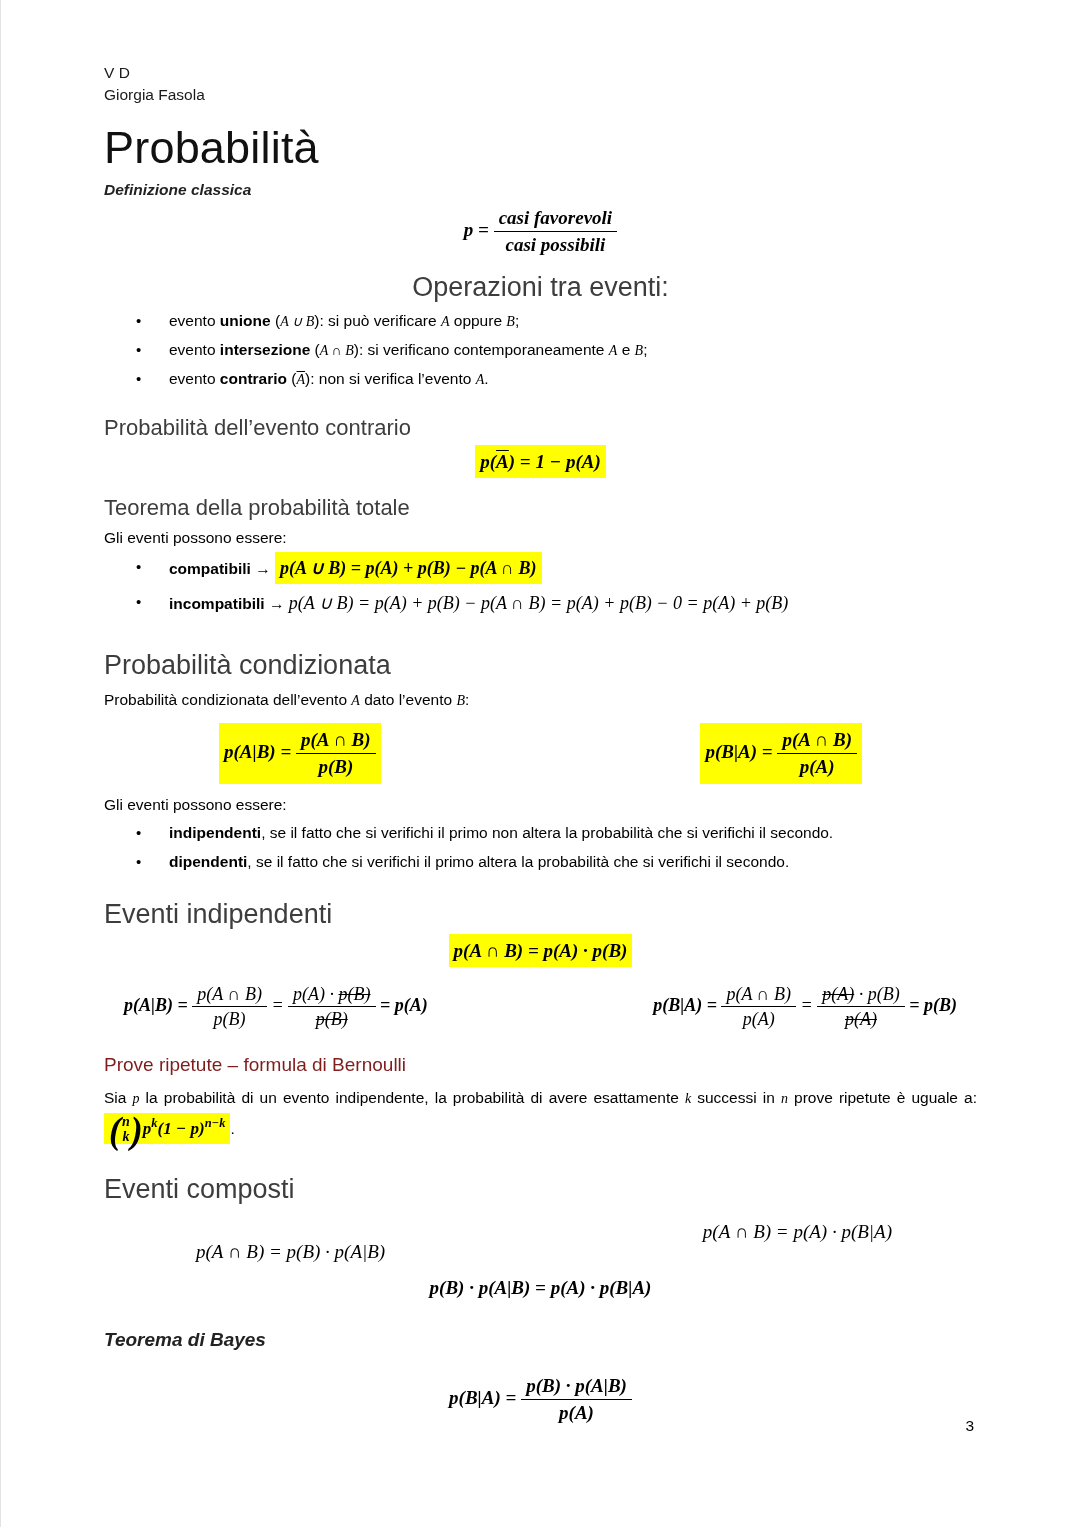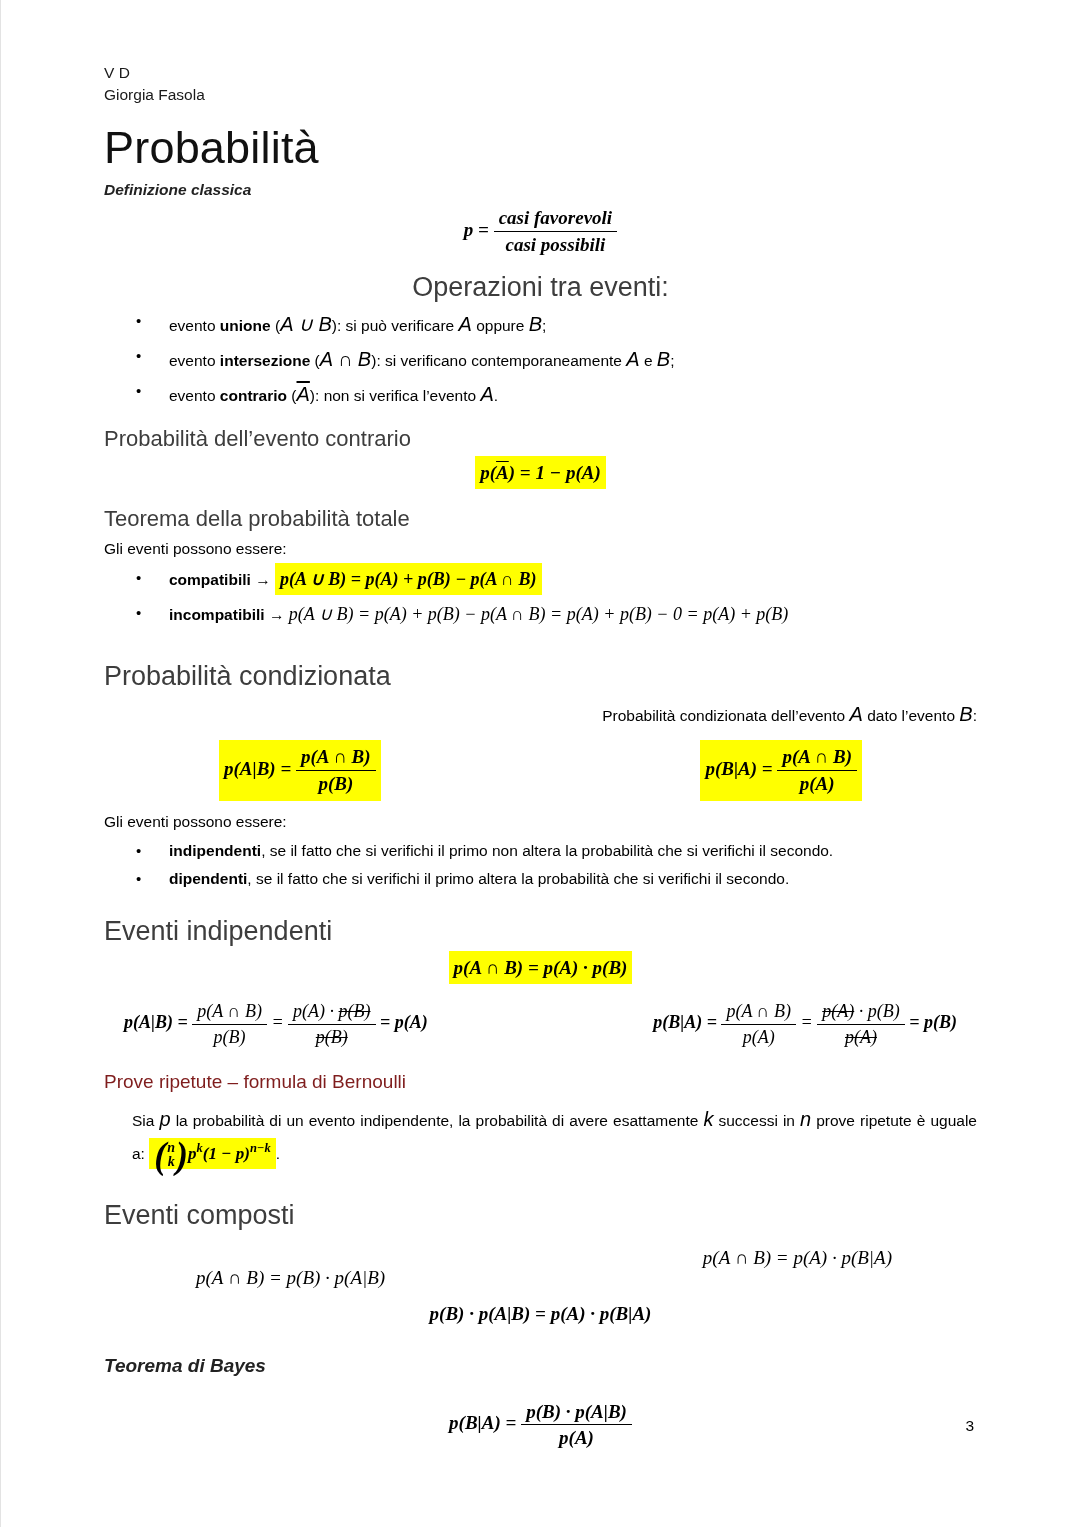--- a/index.html
+++ b/index.html
@@ -28,21 +28,21 @@
   }
 
   .h2 { font-weight:300; font-size:27px; color:#3d3d3d; }
   .h3 { font-weight:300; font-size:22px; color:#3d3d3d; }
   .h4 { font-weight:300; font-size:19px; color:#7f1d1d; }
   .h-italic { font-style:italic; font-weight:600; font-size:19px; color:#222; }
 
   .body-text { font-size:15.5px; color:#000; line-height:1.4; }
 
   
-  .im { font-family:Liberation Sans, sans-serif; font-style:italic; font-size:20px; }
+  .im { font-family:Liberation Serif, serif; font-style:italic; font-size:14px; }
   .bold { font-weight:700; }
   .hl { background:#ffff00; padding:6px 5px; }
   .ol { text-decoration:overline; }
   .strike { text-decoration:line-through; }
 
   .dmath { font-family:"Liberation Serif", serif; font-style:italic; font-size:19px; white-space:nowrap; }
   .dmath.small { font-size:18px; }
 
   .frac { display:inline-block; vertical-align:middle; text-align:center; line-height:1.15; }
   .frac .num { display:block; padding:0 5px 2px; border-bottom:1.5px solid #000; }
@@ -91,39 +91,39 @@
     </div>
     <div class="bullet body-text">
       <span class="dot">•</span>
       <span class="btext"><span>evento </span><b>intersezione</b><span> (</span><span class="im">A ∩ B</span><span>): si verificano contemporaneamente </span><span class="im">A</span><span> e </span><span class="im">B</span><span>;</span></span>
     </div>
     <div class="bullet body-text">
       <span class="dot">•</span>
       <span class="btext"><span>evento </span><b>contrario</b><span> (</span><span class="im ol">A</span><span>): non si verifica l’evento </span><span class="im">A</span><span>.</span></span>
     </div>
 
-    <div class="h3" style="margin-top:18px;">Probabilità dell’evento contrario</div>
+    <div class="h3" style="margin-top:26px;">Probabilità dell’evento contrario</div>
     <div class="center" style="margin-top:10px;">
       <span class="dmath bold hl"><span>p(</span><span class="ol">A</span><span>) = 1 − p(A)</span></span>
     </div>
 
     <div class="h3" style="margin-top:22px;">Teorema della probabilità totale</div>
     <div class="body-text" style="margin-top:6px;">Gli eventi possono essere:</div>
 
     <div class="bullet body-text">
       <span class="dot">•</span>
       <span class="btext"><b>compatibili</b> <span>→</span> <span class="dmath bold hl" style="font-size:18px;">p(A ∪ B) = p(A) + p(B) − p(A ∩ B)</span></span>
     </div>
     <div class="bullet body-text" style="margin-top:10px;">
       <span class="dot">•</span>
       <span class="btext"><b>incompatibili</b> <span>→</span> <span class="dmath" style="font-size:18px;">p(A ∪ B) = p(A) + p(B) − p(A ∩ B) = p(A) + p(B) − 0 = p(A) + p(B)</span></span>
     </div>
 
     <div class="h2" style="margin-top:34px;">Probabilità condizionata</div>
-    <div class="body-text" style="margin-top:8px;text-align:right;"><span>Probabilità condizionata dell’evento </span><span class="im">A</span><span> dato l’evento </span><span class="im">B</span><span>:</span></div>
+    <div class="body-text" style="margin-top:8px;"><span>Probabilità condizionata dell’evento </span><span class="im">A</span><span> dato l’evento </span><span class="im">B</span><span>:</span></div>
 
     <div class="row-between" style="margin-top:12px; padding:0 115px;">
       <span class="dmath bold hl"><span>p(A|B) =</span>
         <span class="frac"><span class="num">p(A ∩ B)</span><span class="den">p(B)</span></span>
       </span>
       <span class="dmath bold hl"><span>p(B|A) =</span>
         <span class="frac"><span class="num">p(A ∩ B)</span><span class="den">p(A)</span></span>
       </span>
     </div>
 
@@ -151,21 +151,21 @@
       </span>
       <span class="dmath small"><span class="bold">p(B|A) =</span>
         <span class="frac"><span class="num">p(A ∩ B)</span><span class="den">p(A)</span></span>
         <span>=</span>
         <span class="frac"><span class="num"><span class="strike">p(A)</span><span> · p(B)</span></span><span class="den"><span class="strike">p(A)</span></span></span>
         <span class="bold">= p(B)</span>
       </span>
     </div>
 
     <div class="h4" style="margin-top:24px;">Prove ripetute – formula di Bernoulli</div>
-    <div class="body-text" style="margin-top:7px; text-align:justify; line-height:1.9;margin-left:28px;">
+    <div class="body-text" style="margin-top:7px; text-align:justify; line-height:1.9;">
       <span>Sia </span><span class="im">p</span><span> la probabilità di un evento indipendente, la probabilità di avere esattamente </span><span class="im">k</span><span> successi in </span><span class="im">n</span><span> prove ripetute è uguale a: </span><span class="dmath bold hl" style="font-size:17px; white-space:nowrap;"><span class="binom">
             <span class="bparen">(</span>
             <span class="nk">
               <span>n</span>
               <span>k</span>
             </span>
             <span class="bparen">)</span>
           </span><span>p</span><sup class="msup">k</sup><span>(1 − p)</span><sup class="msup">n−k</sup></span><span>.</span>
     </div>
 

